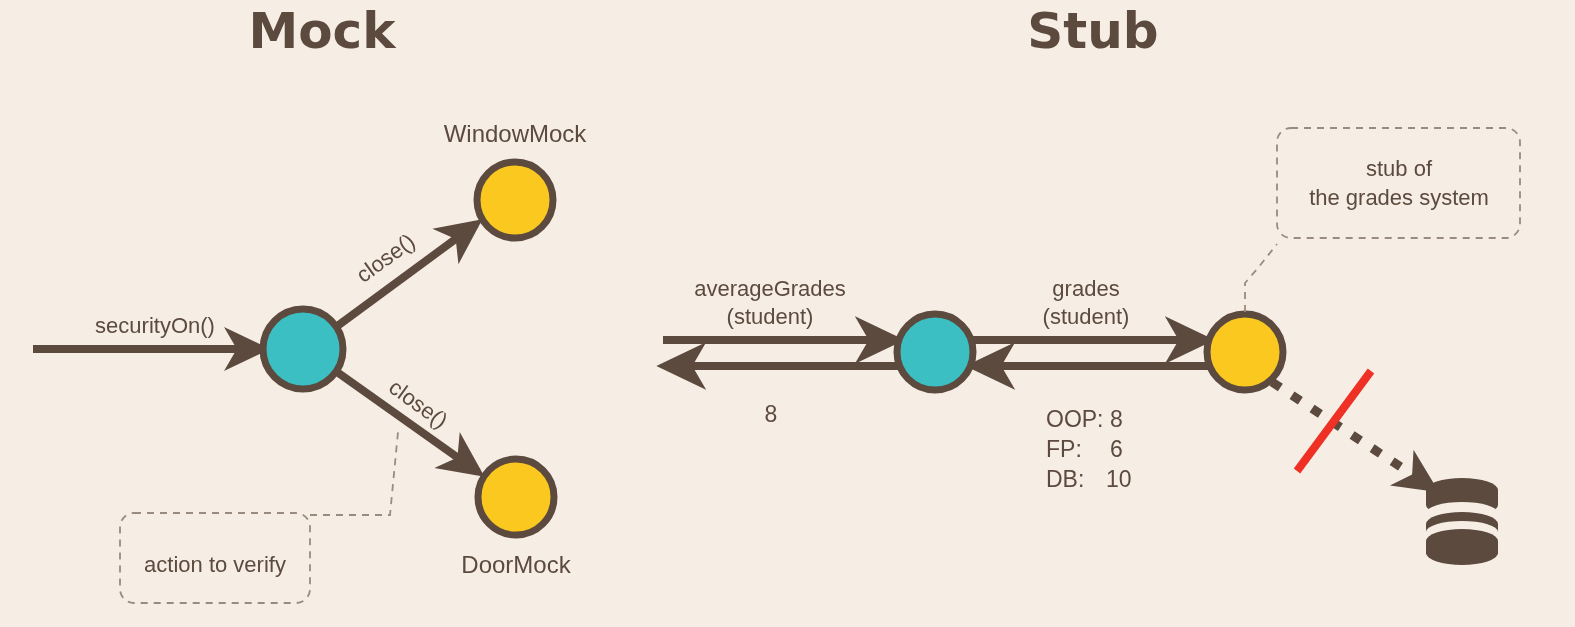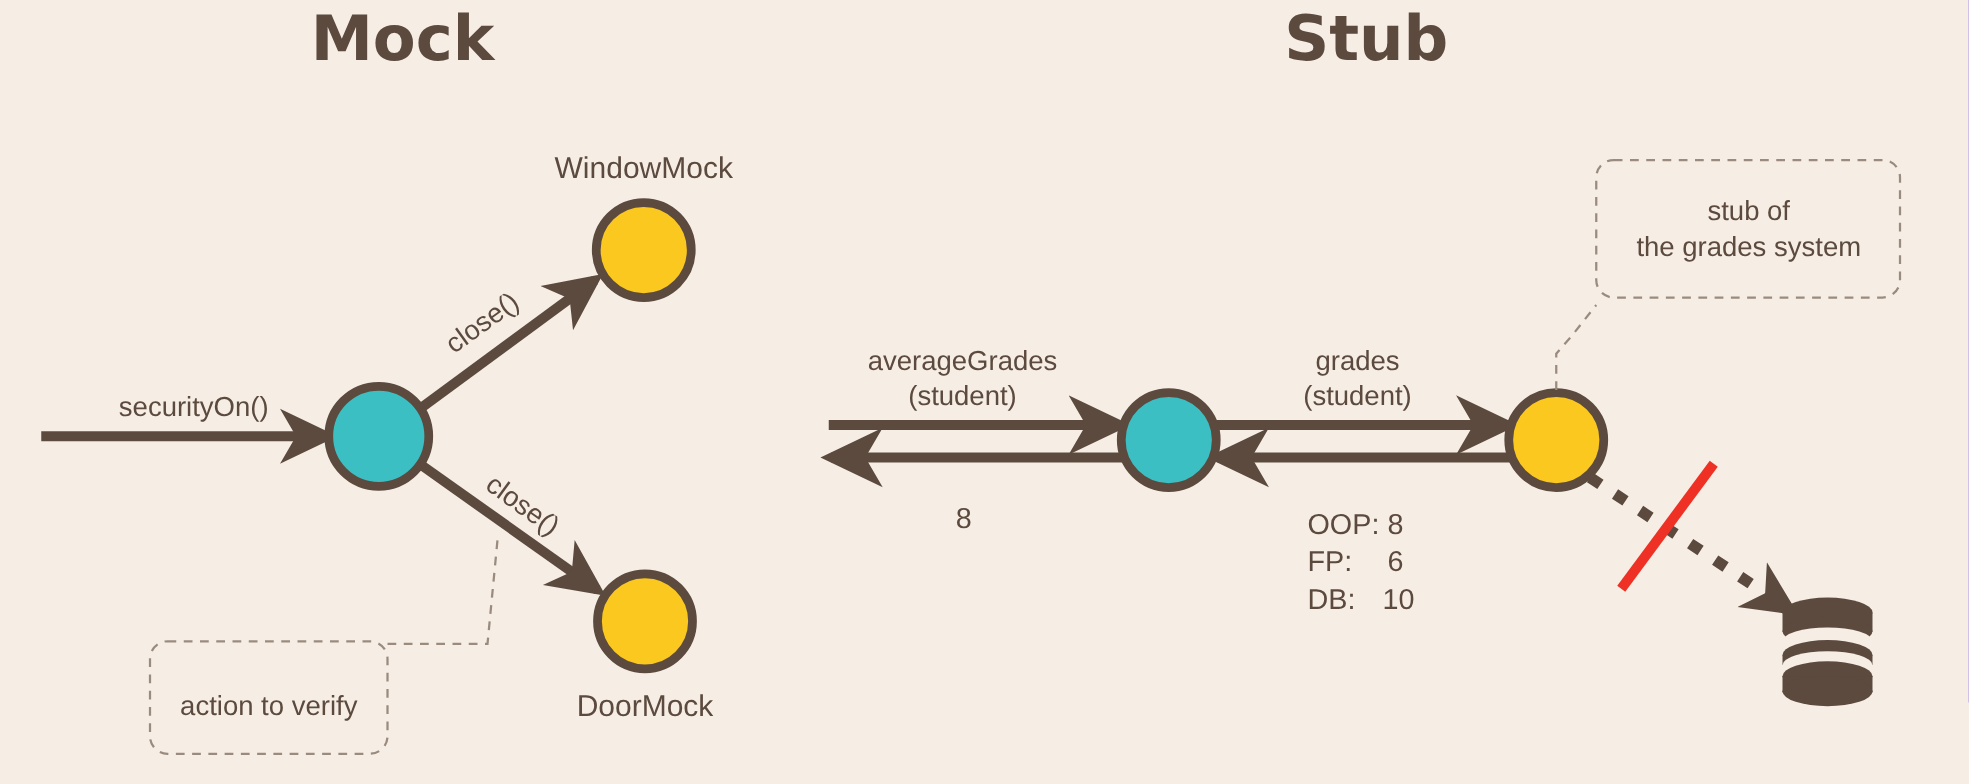--- a/index.html
+++ b/index.html
@@ -10,21 +10,21 @@
   body {
     width: 1575px;
     height: 627px;
     overflow: hidden;
     font-family: "Liberation Sans", sans-serif;
   }
   #stage {
     position: relative;
     width: 1575px;
     height: 562px;
-    background: #8b5cf6;
+    background: #a21caf;
   }
   svg.diagram {
     position: absolute;
     top: 0;
     left: 0;
     width: 1575px;
     height: 627px;
   }
   .title-text {
     font-family: "DejaVu Sans", sans-serif;

